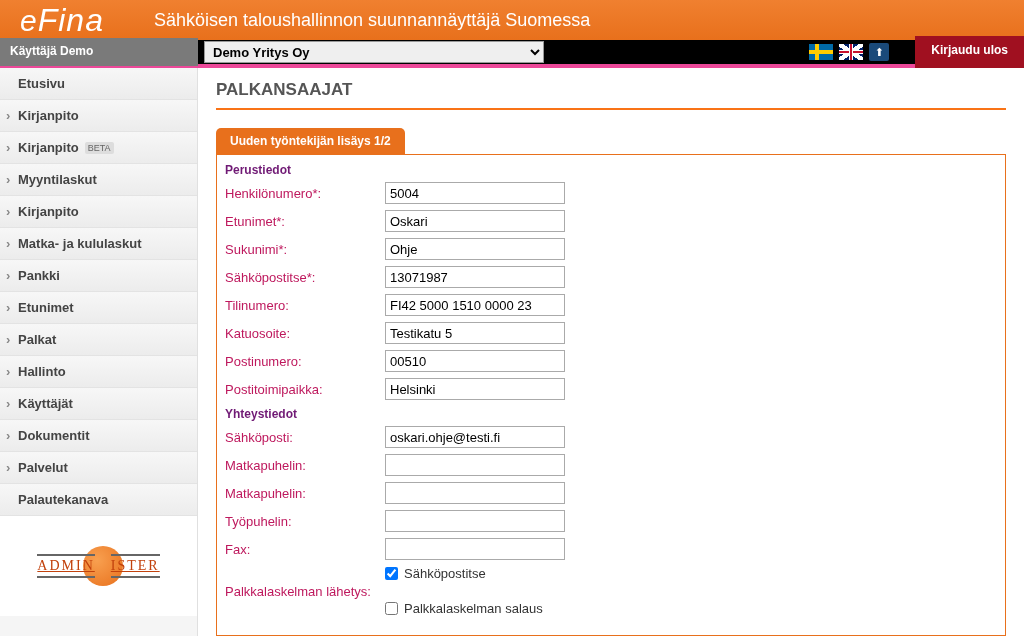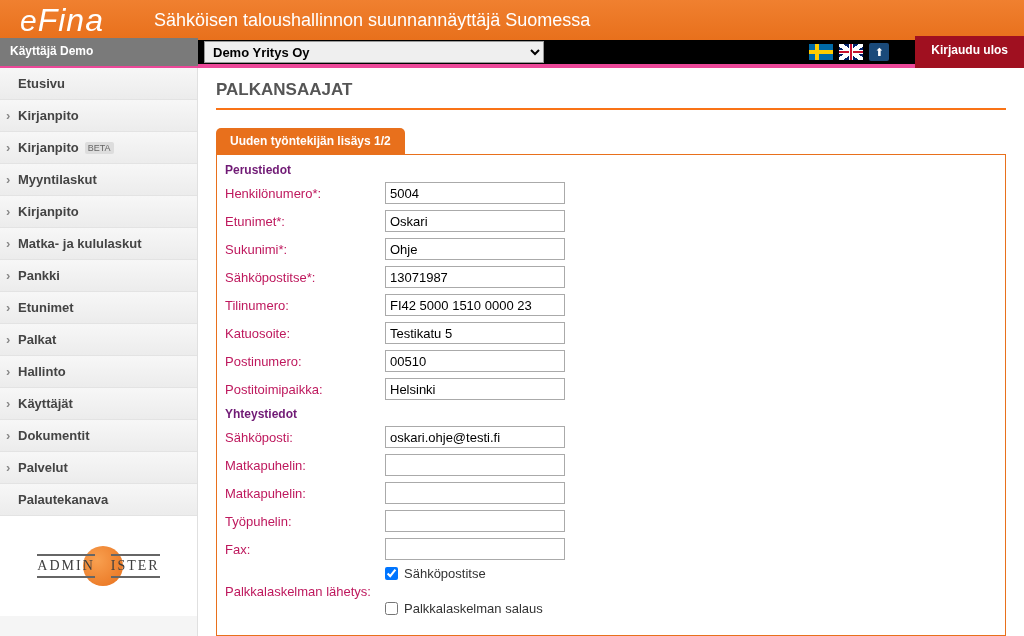--- a/index.html
+++ b/index.html
@@ -140,25 +140,26 @@
       width: 40px; height: 40px;
       background: radial-gradient(circle at 35% 35%, #f8a050, #e8701c);
       border-radius: 50%;
       margin: 0 -12px;
       z-index: 0;
     }
     .admin-text {
       font-family: Georgia, serif;
       font-size: 14px;
       letter-spacing: 2px;
-      color: #404040;
+      color: #c2410c;
       z-index: 1;
       border-top: 2px solid #666;
       border-bottom: 2px solid #666;
       padding: 2px 0;
+      text-decoration: underline;
     }
     
     .main {
       flex: 1;
       padding: 12px 18px;
     }
     .page-title {
       font-size: 17px;
       font-weight: bold;
       color: #555;

